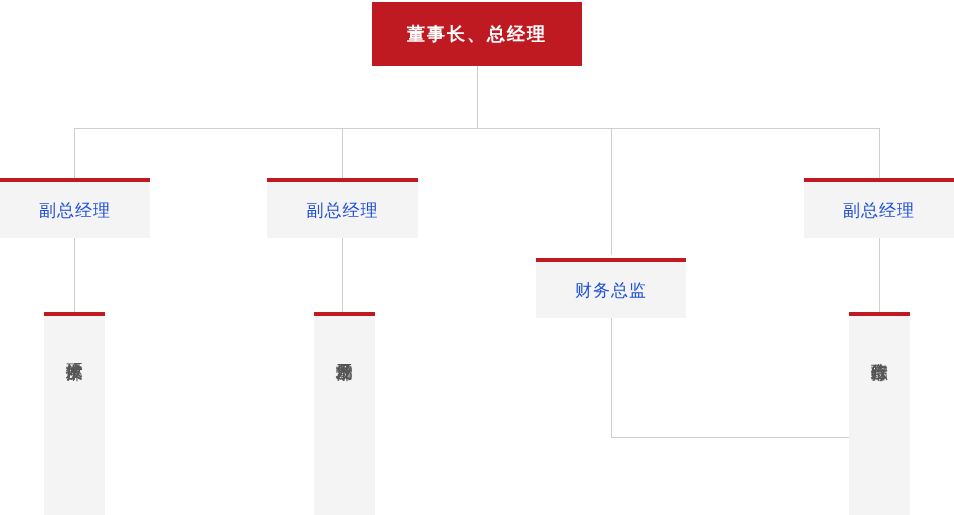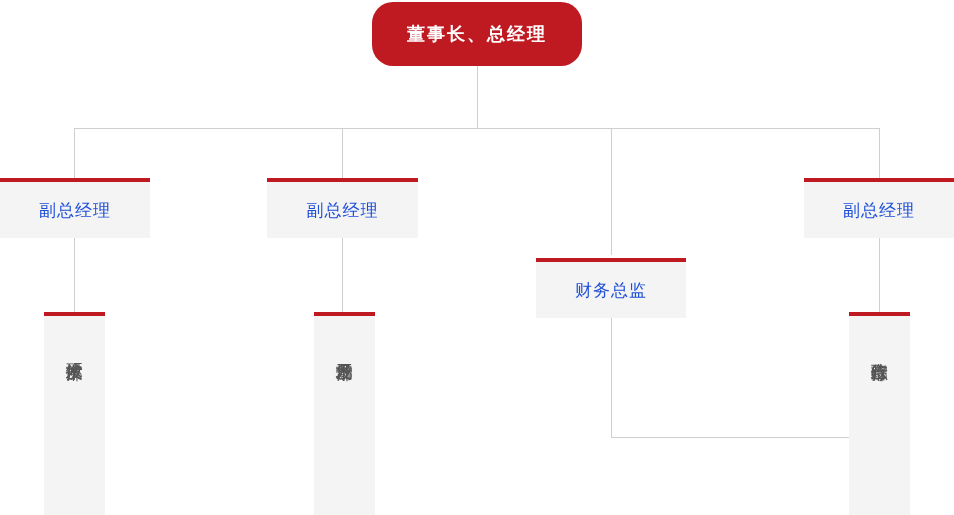--- a/index.html
+++ b/index.html
@@ -86,21 +86,21 @@
   <div class="line line-v" style="left:611px; top:128px; height:127px;"></div>
   <div class="line line-v" style="left:879px; top:128px; height:54px;"></div>
 
   <div class="line line-v" style="left:74px; top:238px; height:77px;"></div>
   <div class="line line-v" style="left:342px; top:238px; height:77px;"></div>
   <div class="line line-v" style="left:879px; top:238px; height:77px;"></div>
 
   <div class="line line-v" style="left:611px; top:318px; height:119px;"></div>
   <div class="line line-h" style="left:611px; top:437px; width:238px;"></div>
 
-  <div class="node node-root" style="left:372px; top:2px; width:210px; height:64px;border-radius:21px;">
+  <div class="node node-root" style="left:372px; top:2px; width:210px; height:64px;">
     <span class="node-label">董事长、总经理</span>
   </div>
 
   <div class="node" style="left:0px; top:178px; width:150px; height:60px;">
     <span class="node-label">副总经理</span>
   </div>
 
   <div class="node" style="left:267px; top:178px; width:151px; height:60px;">
     <span class="node-label">副总经理</span>
   </div>

